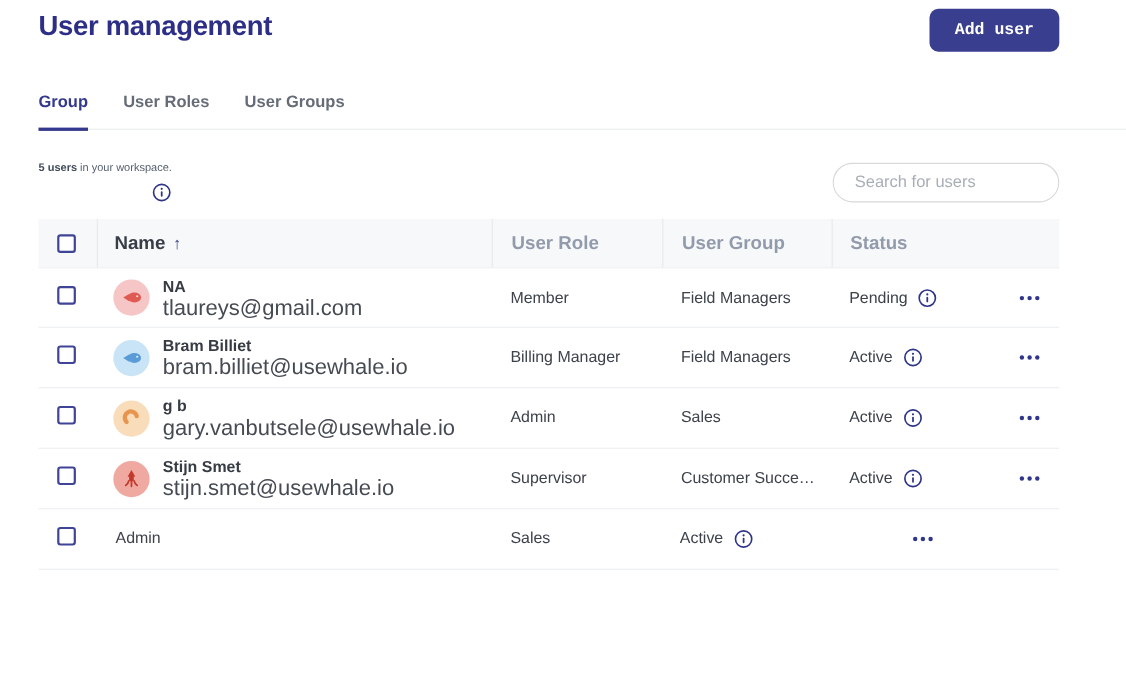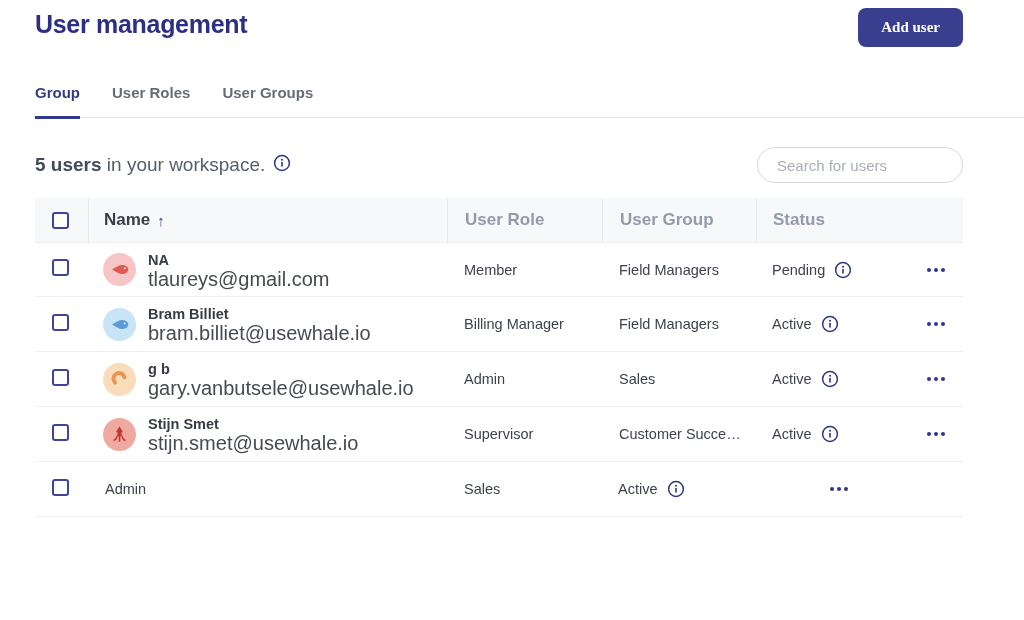--- a/index.html
+++ b/index.html
@@ -4,32 +4,32 @@
 <style>
   * { margin:0; padding:0; box-sizing:border-box; }
   html,body { width:1024px; height:620px; background:#ffffff;
     font-family:"Liberation Sans", sans-serif; overflow:hidden; }
 
   .topbar { display:flex; justify-content:space-between; align-items:flex-start;
     margin:8px 61px 0 35px; }
   .page-title { font-size:25px; font-weight:700; color:#2d2f86; letter-spacing:-0.3px; padding-top:2px; }
   .add-btn { background:#3a3e8e; color:#fff; border:none; border-radius:8px;
     padding:11px 23px; font-size:15px; font-weight:700; cursor:pointer;
-    font-family:Liberation Serif, serif; }
+    font-family:Liberation Mono, monospace; }
 
   .tabbar { margin:37px 0 0 35px; width:989px; border-bottom:1px solid #e9eaec;
     display:flex; gap:32px; }
   .tab { font-size:15px; font-weight:600; color:#666c77; padding-bottom:15px;
     cursor:pointer; position:relative; }
   .tab.active { color:#35398c; font-weight:700; border-bottom:3px solid #35398c;
     margin-bottom:-2px; }
 
   .summary-row { margin:29px 61px 0 35px; display:flex; align-items:center;
     justify-content:space-between; }
-  .summary { font-size:19px; color:#545e6d; display:flex; align-items:flex-start; gap:8px; }
+  .summary { font-size:10px; color:#545e6d; display:flex; align-items:flex-end; gap:8px;flex-direction:column; }
   .summary b { color:#414b5a; font-weight:700; }
   .search-input { width:206px; height:36px; border:1px solid #d7d8da; border-radius:18px;
     padding:0 19px; font-size:15px; color:#333; outline:none;
     font-family:"Liberation Sans", sans-serif; }
   .search-input::placeholder { color:#a9aeb6; }
 
   .table { margin:15px 61px 0 35px; width:928px; }
   .grid-row { display:grid; grid-template-columns:53px 359px 155px 154px 110px 97px;
     align-items:center; }
   .thead { background:#f7f8f9; height:44px; }

